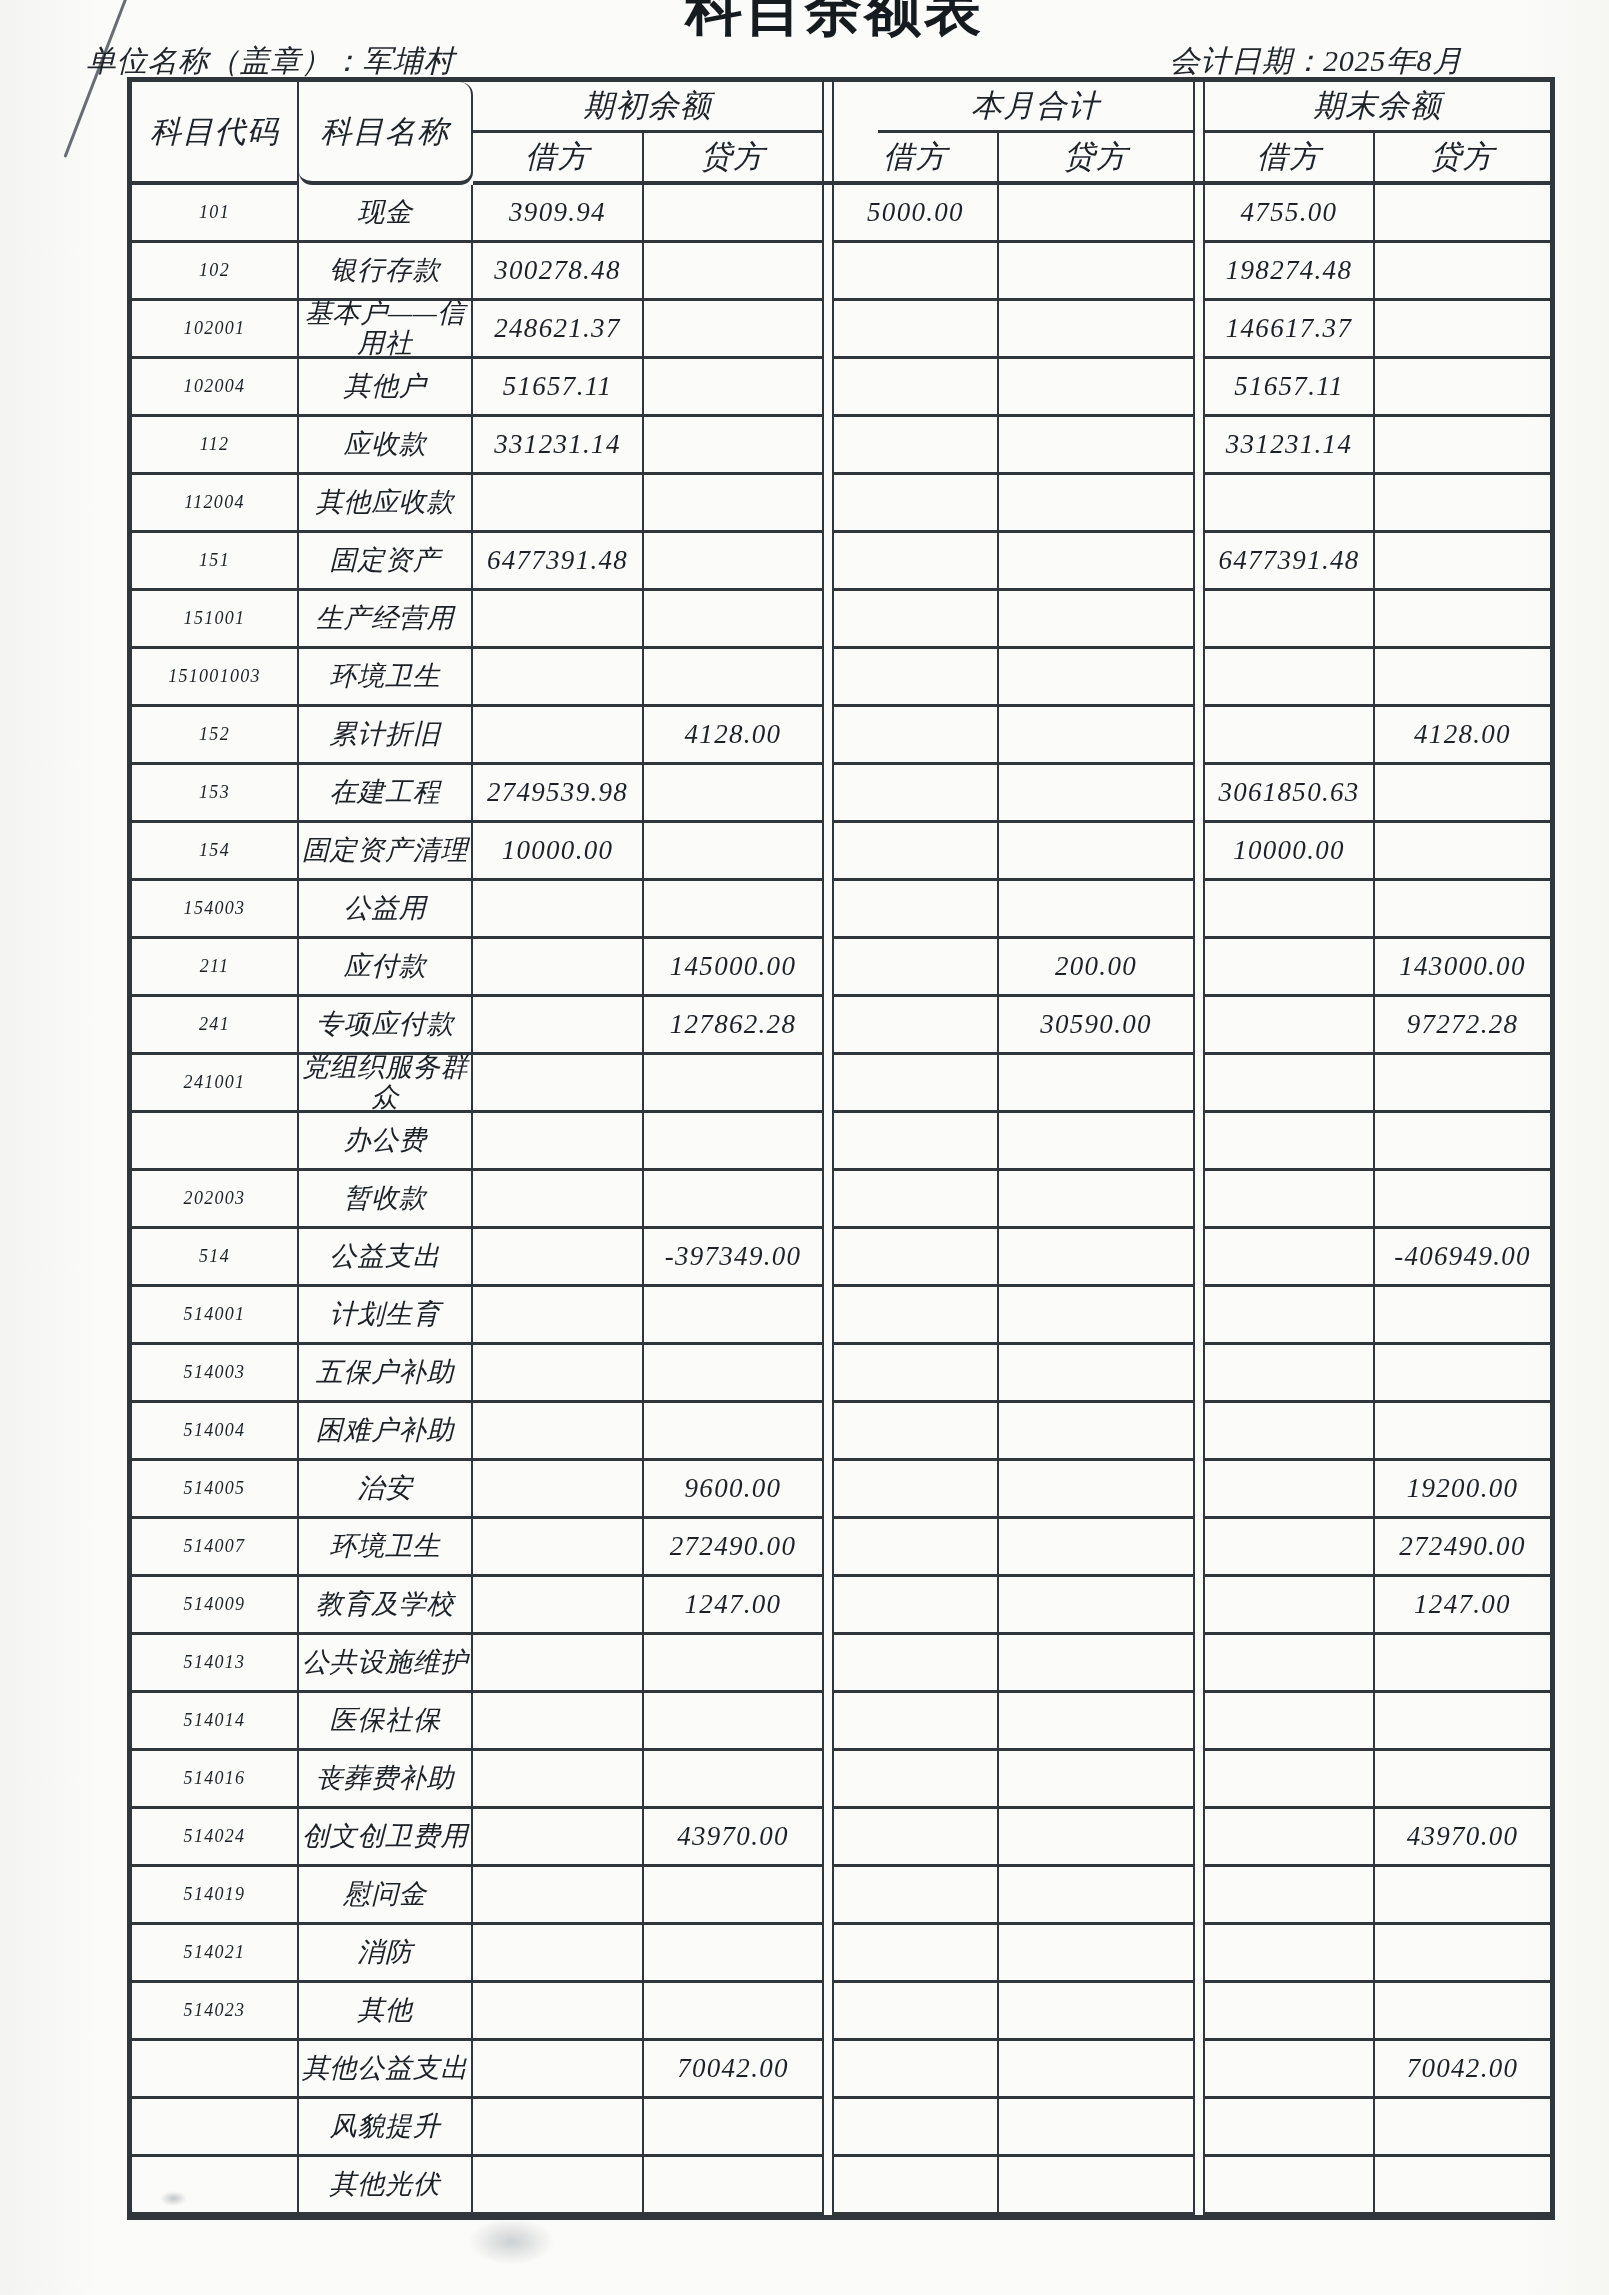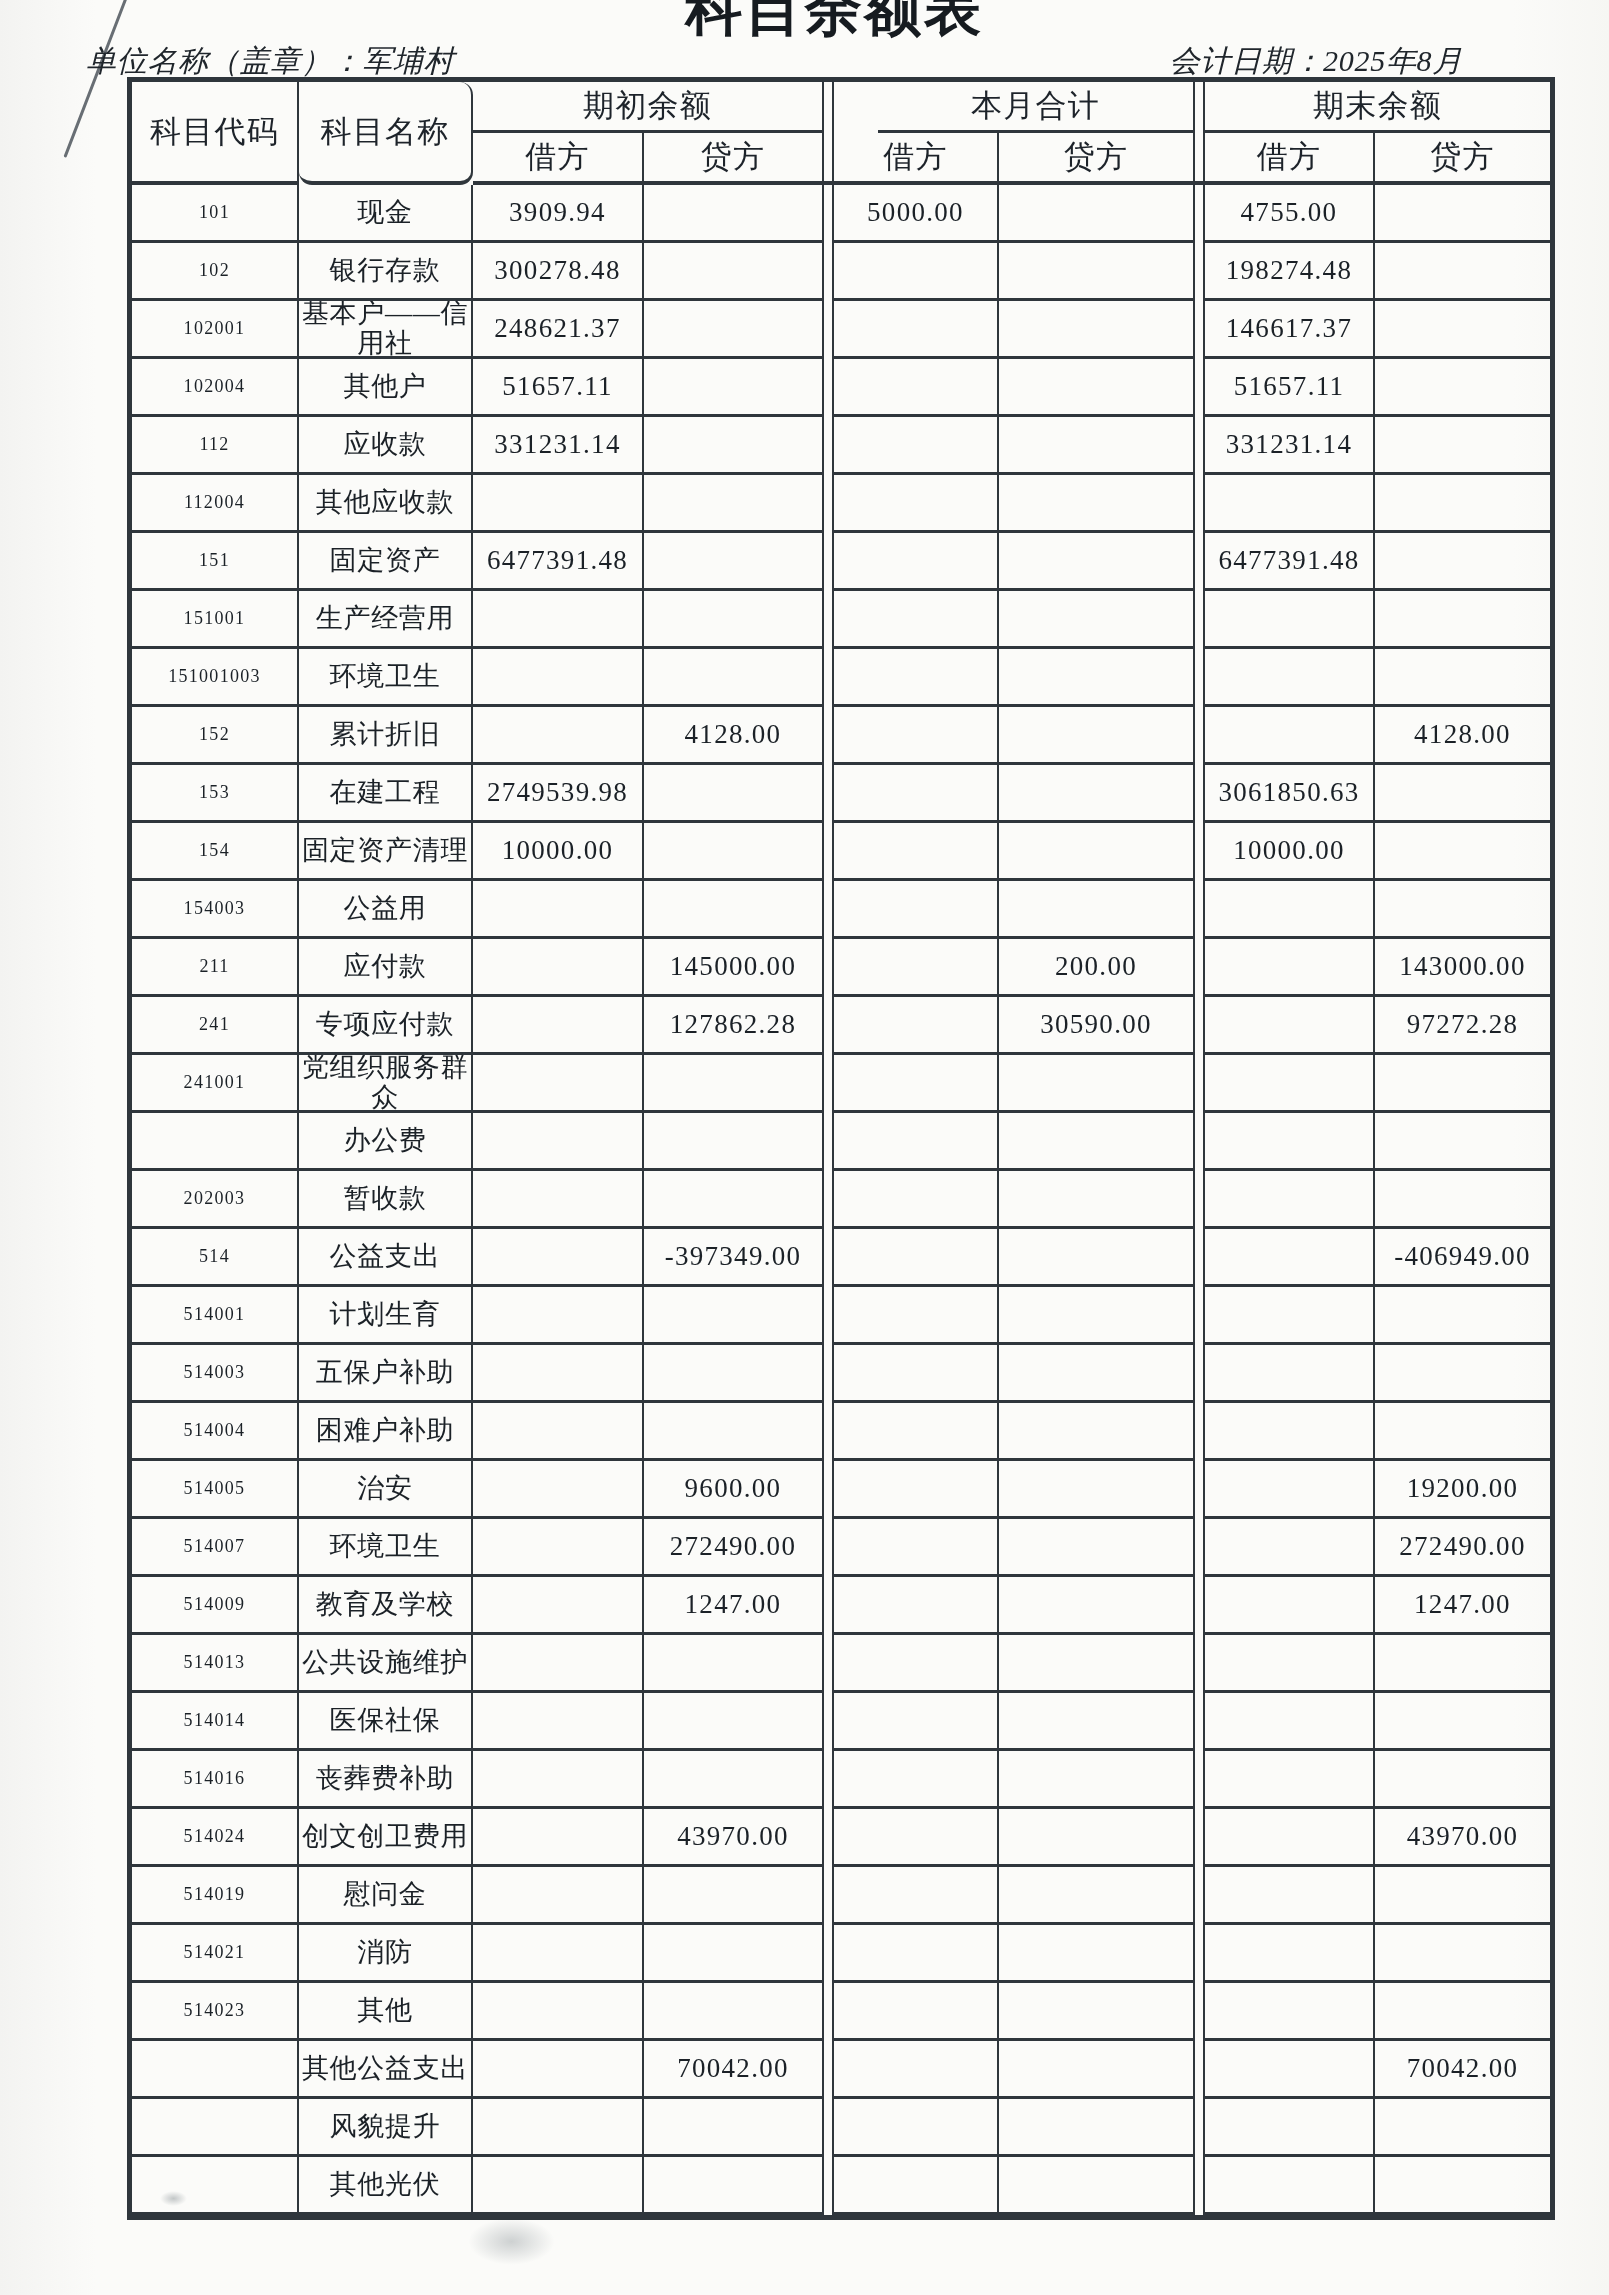--- a/index.html
+++ b/index.html
@@ -42,20 +42,21 @@
   }
   .grid{
     position:absolute;
     left:127px;
     top:77px;
     display:grid;
     grid-template-columns:167px 174px 171px 180px 10px 165px 196px 10px 170px 175px;
     grid-template-rows:51px 52px repeat(35,58px);
     border:5.3px solid var(--line);
     background:transparent;
+    font-style:italic;
   }
   .cell{
     display:flex;
     align-items:center;
     justify-content:center;
     border-right:2.7px solid var(--line);
     border-bottom:3.3px solid var(--line);
     overflow:hidden;
   }
   .cell.last{border-right:none;}

